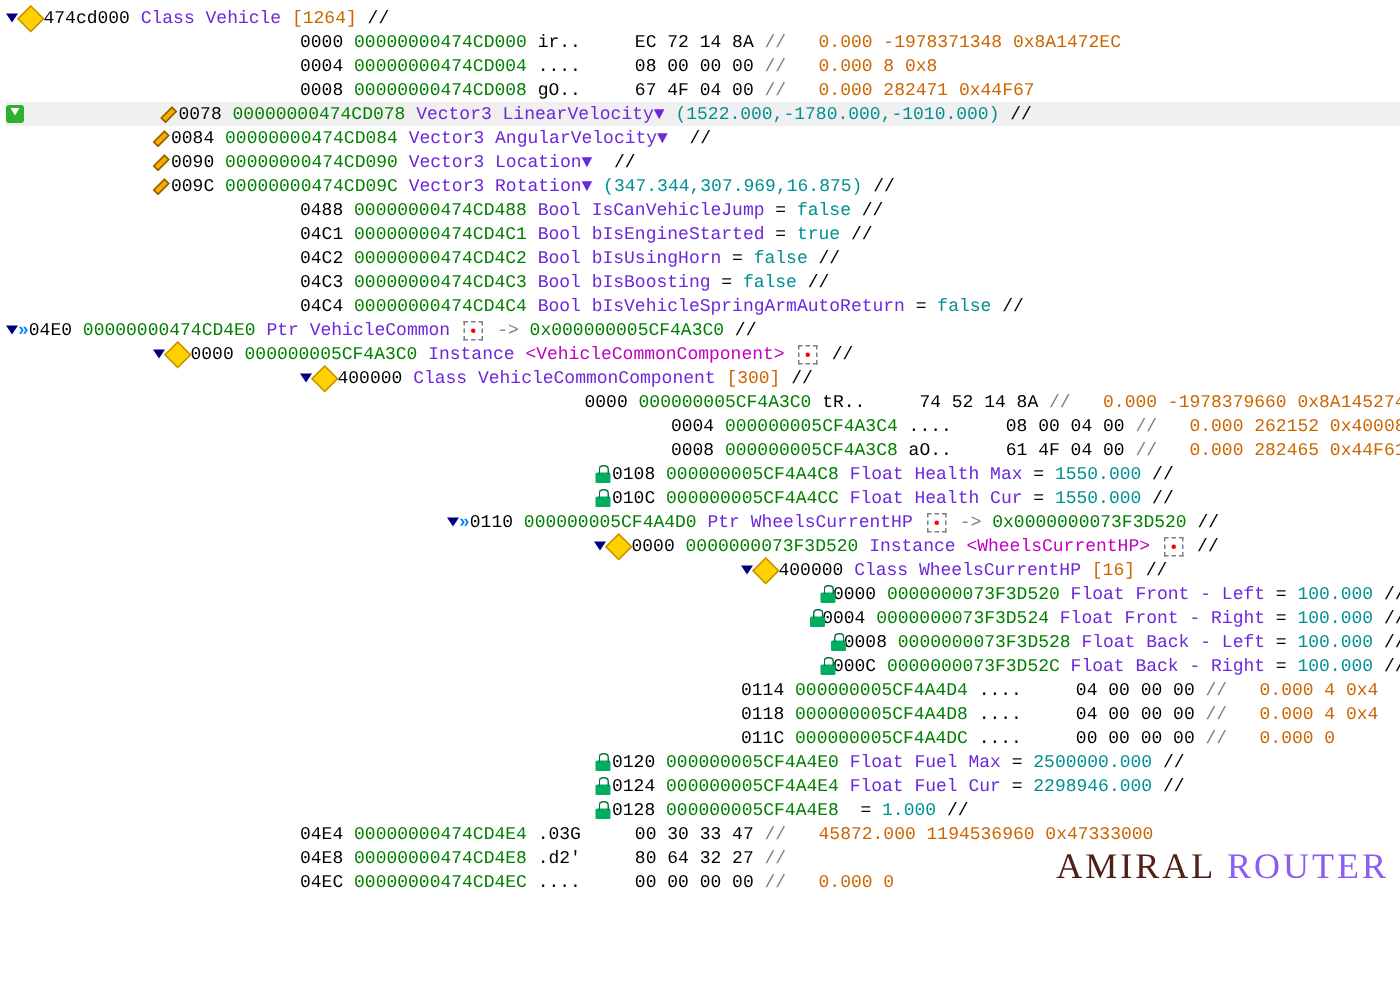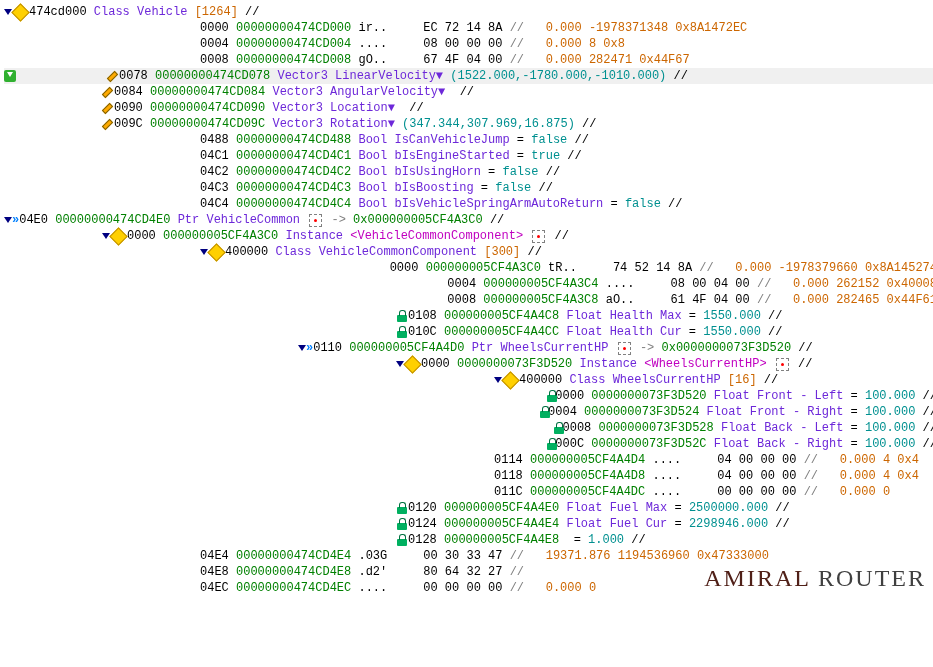--- a/index.html
+++ b/index.html
@@ -20,21 +20,21 @@
 .pen{display:inline-block;width:12px;height:12px;vertical-align:middle;position:relative}
 .pen::before{content:"";position:absolute;width:9px;height:3px;background:#ffaa00;border:1px solid #806000;transform:rotate(-45deg);left:0;top:4px}
 .lock{display:inline-block;width:12px;height:12px;vertical-align:middle;position:relative}
 .lock::before{content:"";position:absolute;width:10px;height:7px;background:#00b060;bottom:0;left:1px;border-radius:1px}
 .lock::after{content:"";position:absolute;width:5px;height:5px;border:1px solid #007040;border-bottom:none;border-radius:3px 3px 0 0;top:0;left:3px}
 .arr{display:inline-block;color:#0080ff;font-weight:bold;vertical-align:middle}
 .cross{display:inline-block;width:11px;height:11px;border:1px dashed #808080;position:relative;vertical-align:middle;margin:0 2px}
 .cross::before{content:"";position:absolute;width:3px;height:3px;background:#ff0000;left:4px;top:4px;border-radius:50%}
 .wm{position:absolute;right:15px;bottom:8px;font-family:'Trajan Pro',Georgia,serif;font-size:24px;letter-spacing:2px}
 .wm1{color:#502018}
-.wm2{color:#404040}
+.wm2{color:#8b5cf6}
 </style>
 </head>
 <body>
 
 <div id="tree">
     <div class="line"><span class="ind" style="width:0px"></span><span class="tri-down"></span> <span class="yel"></span><span class="red">474cd000</span><span> </span><span class="blue">Class Vehicle</span><span> </span><span class="brown">[1264]</span><span> //</span></div>
     <div class="line"><span class="ind" style="width:196px"></span><span class="red">0000</span><span> </span><span class="green">00000000474CD000</span><span> ir..     EC 72 14 8A </span><span class="gray">//</span><span class="brown">   0.000 -1978371348 0x8A1472EC</span></div>
     <div class="line"><span class="ind" style="width:196px"></span><span class="red">0004</span><span> </span><span class="green">00000000474CD004</span><span> ....     08 00 00 00 </span><span class="gray">//</span><span class="brown">   0.000 8 0x8</span></div>
     <div class="line"><span class="ind" style="width:196px"></span><span class="red">0008</span><span> </span><span class="green">00000000474CD008</span><span> gO..     67 4F 04 00 </span><span class="gray">//</span><span class="brown">   0.000 282471 0x44F67</span></div>
     <div class="line hl"><span class="grn-ar"></span><span class="ind" style="width:91px"></span><span class="pen"></span><span class="red">0078</span><span> </span><span class="green">00000000474CD078</span><span> </span><span class="blue">Vector3 LinearVelocity▼</span><span> </span><span class="teal">(1522.000,-1780.000,-1010.000)</span><span> //</span></div>
@@ -60,17 +60,17 @@
     <div class="line"><span class="ind" style="width:686px"></span><span class="lock"></span><span class="red">0000</span><span> </span><span class="green">0000000073F3D520</span><span> </span><span class="blue">Float Front - Left</span><span> = </span><span class="teal">100.000</span><span> //</span></div>
     <div class="line"><span class="ind" style="width:686px"></span><span class="lock"></span><span class="red">0004</span><span> </span><span class="green">0000000073F3D524</span><span> </span><span class="blue">Float Front - Right</span><span> = </span><span class="teal">100.000</span><span> //</span></div>
     <div class="line"><span class="ind" style="width:686px"></span><span class="lock"></span><span class="red">0008</span><span> </span><span class="green">0000000073F3D528</span><span> </span><span class="blue">Float Back - Left</span><span> = </span><span class="teal">100.000</span><span> //</span></div>
     <div class="line"><span class="ind" style="width:686px"></span><span class="lock"></span><span class="red">000C</span><span> </span><span class="green">0000000073F3D52C</span><span> </span><span class="blue">Float Back - Right</span><span> = </span><span class="teal">100.000</span><span> //</span></div>
     <div class="line"><span class="ind" style="width:490px"></span><span class="red">0114</span><span> </span><span class="green">000000005CF4A4D4</span><span> ....     04 00 00 00 </span><span class="gray">//</span><span class="brown">   0.000 4 0x4</span></div>
     <div class="line"><span class="ind" style="width:490px"></span><span class="red">0118</span><span> </span><span class="green">000000005CF4A4D8</span><span> ....     04 00 00 00 </span><span class="gray">//</span><span class="brown">   0.000 4 0x4</span></div>
     <div class="line"><span class="ind" style="width:490px"></span><span class="red">011C</span><span> </span><span class="green">000000005CF4A4DC</span><span> ....     00 00 00 00 </span><span class="gray">//</span><span class="brown">   0.000 0</span></div>
     <div class="line"><span class="ind" style="width:392px"></span><span class="lock"></span><span class="red">0120</span><span> </span><span class="green">000000005CF4A4E0</span><span> </span><span class="blue">Float Fuel Max</span><span> = </span><span class="teal">2500000.000</span><span> //</span></div>
     <div class="line"><span class="ind" style="width:392px"></span><span class="lock"></span><span class="red">0124</span><span> </span><span class="green">000000005CF4A4E4</span><span> </span><span class="blue">Float Fuel Cur</span><span> = </span><span class="teal">2298946.000</span><span> //</span></div>
     <div class="line"><span class="ind" style="width:392px"></span><span class="lock"></span><span class="red">0128</span><span> </span><span class="green">000000005CF4A4E8</span><span> </span><span> = </span><span class="teal">1.000</span><span> //</span></div>
-    <div class="line"><span class="ind" style="width:196px"></span><span class="red">04E4</span><span> </span><span class="green">00000000474CD4E4</span><span> .03G     00 30 33 47 </span><span class="gray">//</span><span class="brown">   19371.876 1194536960 0x47333000</span></div>
+    <div class="line"><span class="ind" style="width:196px"></span><span class="red">04E4</span><span> </span><span class="green">00000000474CD4E4</span><span> .03G     00 30 33 47 </span><span class="gray">//</span><span class="brown">   45872.000 1194536960 0x47333000</span></div>
     <div class="line"><span class="ind" style="width:196px"></span><span class="red">04E8</span><span> </span><span class="green">00000000474CD4E8</span><span> .d2'     80 64 32 27 </span><span class="gray">//</span></div>
     <div class="line"><span class="ind" style="width:196px"></span><span class="red">04EC</span><span> </span><span class="green">00000000474CD4EC</span><span> ....     00 00 00 00 </span><span class="gray">//</span><span class="brown">   0.000 0</span></div>
   </div>
 <div class="wm"><span class="wm1">AMIRAL</span><span class="wm2"> ROUTER</span></div>
 
 </body></html>

